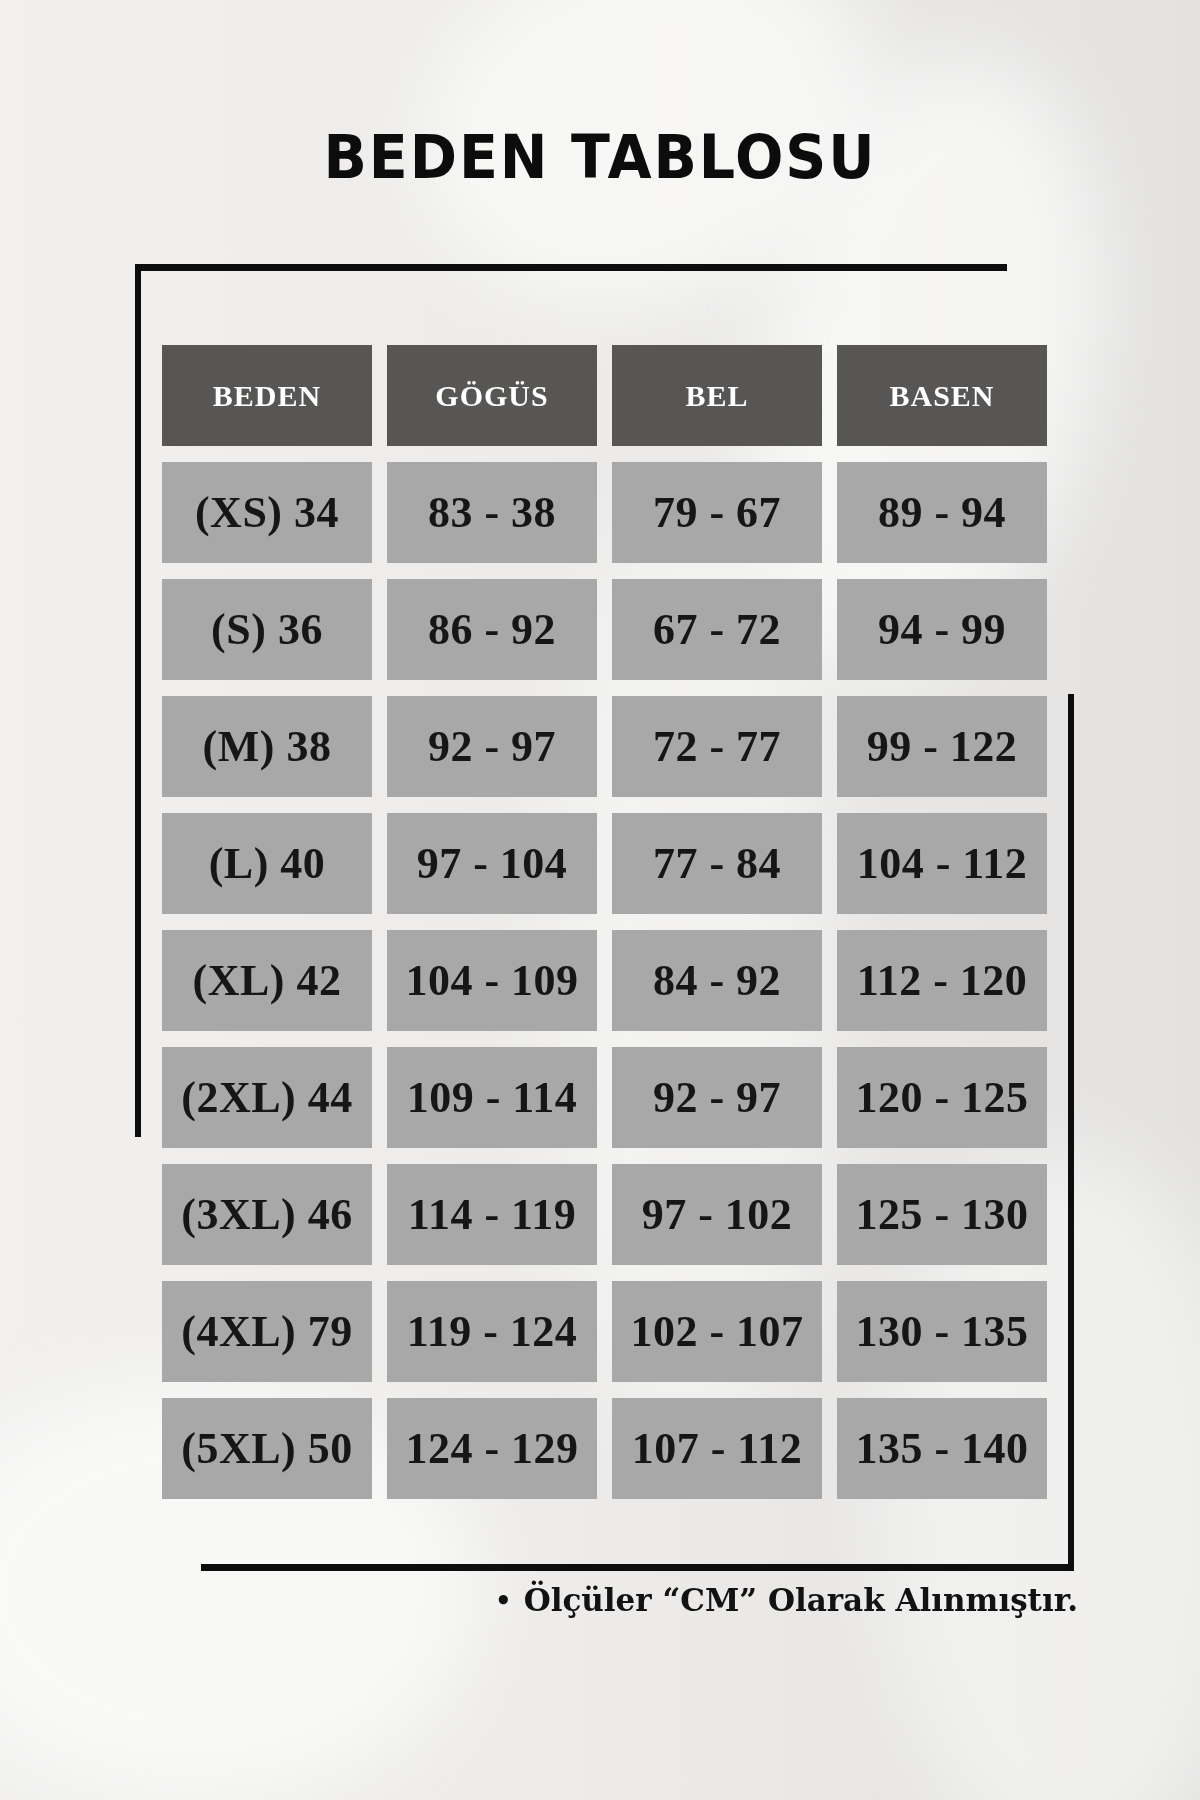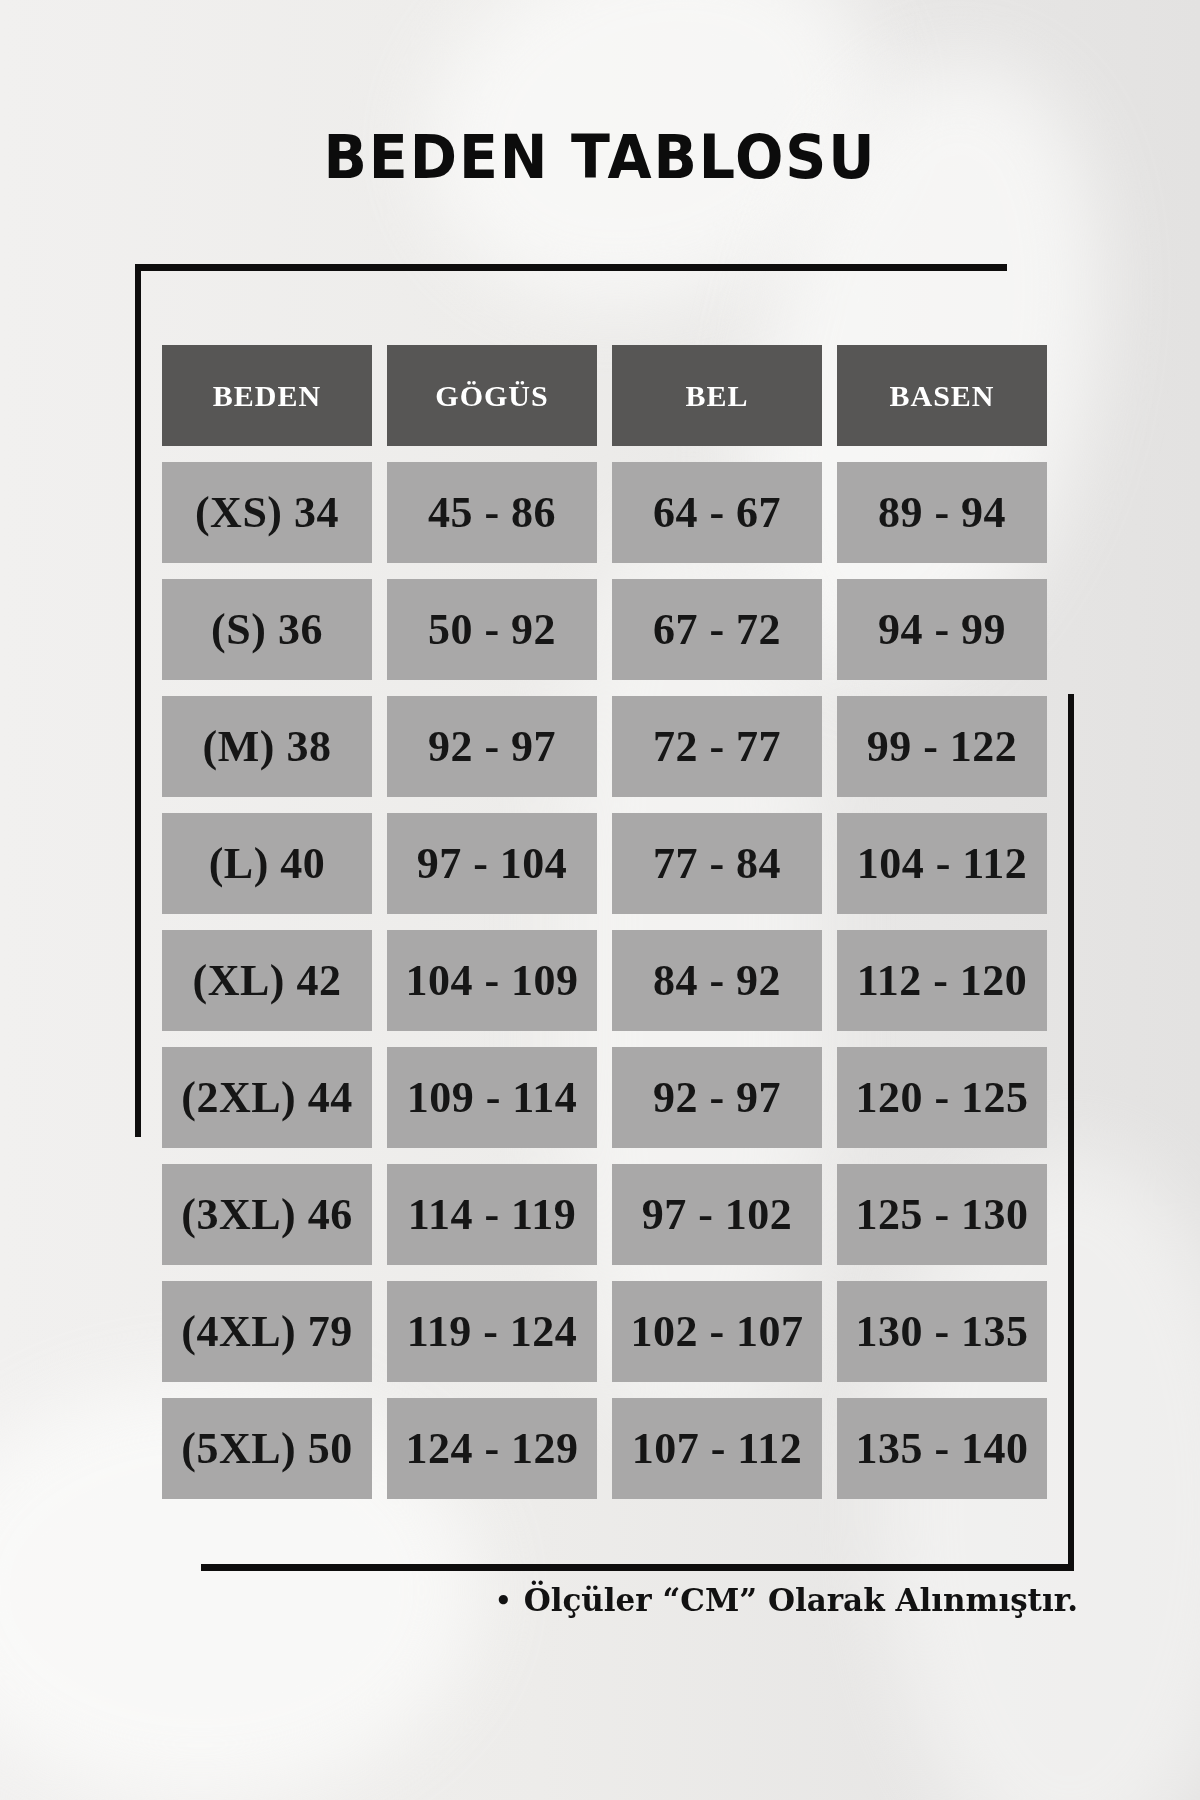--- a/index.html
+++ b/index.html
@@ -98,25 +98,25 @@
 <div class="frame-line left"></div>
 <div class="frame-line right"></div>
 <div class="frame-line bottom"></div>
 
 <div class="size-table" id="size-table">
     <div class="cell header-cell">BEDEN</div>
     <div class="cell header-cell">GÖGÜS</div>
     <div class="cell header-cell">BEL</div>
     <div class="cell header-cell">BASEN</div>
     <div class="cell data-cell">(XS) 34</div>
-    <div class="cell data-cell">45 - 86</div>
-    <div class="cell data-cell">64 - 67</div>
+    <div class="cell data-cell">83 - 38</div>
+    <div class="cell data-cell">79 - 67</div>
     <div class="cell data-cell">89 - 94</div>
     <div class="cell data-cell">(S) 36</div>
-    <div class="cell data-cell">50 - 92</div>
+    <div class="cell data-cell">86 - 92</div>
     <div class="cell data-cell">67 - 72</div>
     <div class="cell data-cell">94 - 99</div>
     <div class="cell data-cell">(M) 38</div>
     <div class="cell data-cell">92 - 97</div>
     <div class="cell data-cell">72 - 77</div>
     <div class="cell data-cell">99 - 122</div>
     <div class="cell data-cell">(L) 40</div>
     <div class="cell data-cell">97 - 104</div>
     <div class="cell data-cell">77 - 84</div>
     <div class="cell data-cell">104 - 112</div>

